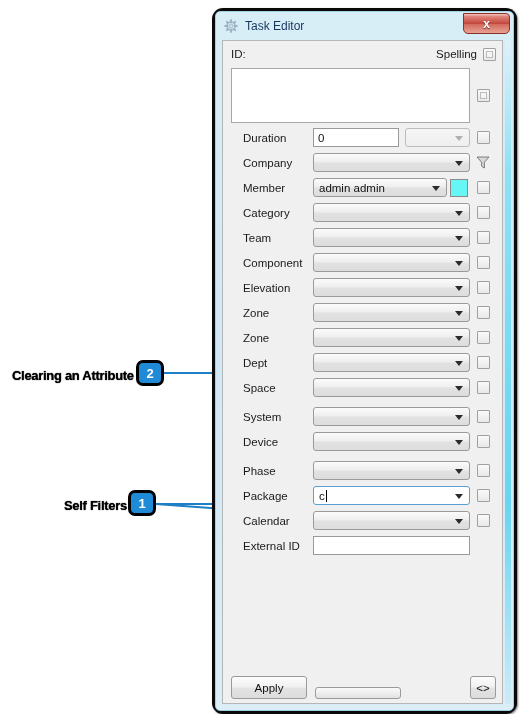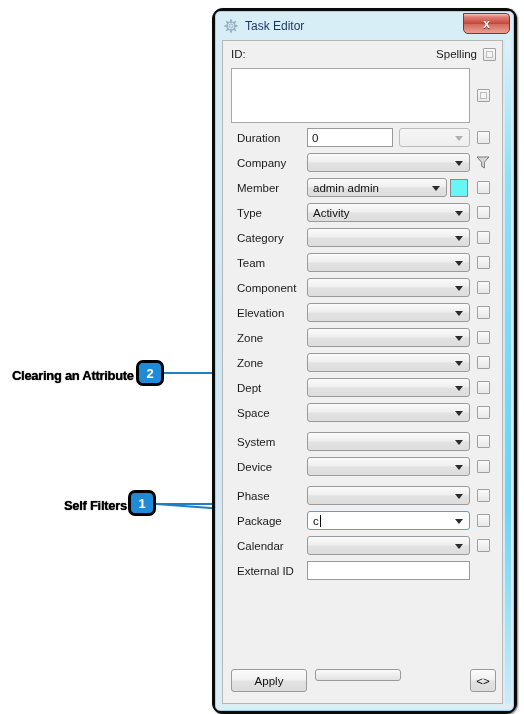--- a/index.html
+++ b/index.html
@@ -175,21 +175,21 @@
     background: #ffffff;
     border: 1px solid #a7a7a7;
     box-sizing: border-box;
   }
   .memo-chk-wrap { width: 26px; display: flex; justify-content: center; }
 
   .row {
     display: flex;
     align-items: center;
     height: 25px;
-    padding: 0 6px 0 14px;
+    padding: 0 6px 0 20px;
   }
   .row .label {
     width: 70px;
     flex: 0 0 70px;
     font-size: 11.5px;
     color: #1a1a1a;
     white-space: nowrap;
   }
   .field { flex: 1; position: relative; }
 
@@ -275,21 +275,21 @@
     z-index: 40;
     overflow: hidden;
   }
 
   
   .bottombar {
     position: absolute;
     left: 0; right: 0; bottom: 4px;
     height: 30px;
     display: flex;
-    align-items: flex-start;
+    align-items: flex-end;
     padding: 0 6px 0 8px;
   }
   .btn {
     height: 23px;
     min-width: 76px;
     border: 1px solid #9a9a9a;
     border-radius: 3px;
     background: linear-gradient(to bottom, #fcfcfc 0%, #f0f0f0 48%, #e3e3e3 52%, #dcdcdc 100%);
     box-sizing: border-box;
     display: flex;
@@ -398,29 +398,20 @@
             <div class="label">Member</div>
             <div class="field">
               <div class="combo">admin admin<span class="arrow"></span></div>
             </div>
             <div class="swatch"></div>
             <div class="tail">
               <span class="chk"></span>
             </div>
           </div>
           <div class="row">
-            <div class="label">Type</div>
-            <div class="field">
-              <div class="combo">Activity<span class="arrow"></span></div>
-            </div>
-            <div class="tail">
-              <span class="chk"></span>
-            </div>
-          </div>
-          <div class="row">
             <div class="label">Category</div>
             <div class="field">
               <div class="combo">
                 <span class="arrow"></span>
               </div>
             </div>
             <div class="tail">
               <span class="chk"></span>
             </div>
           </div>

